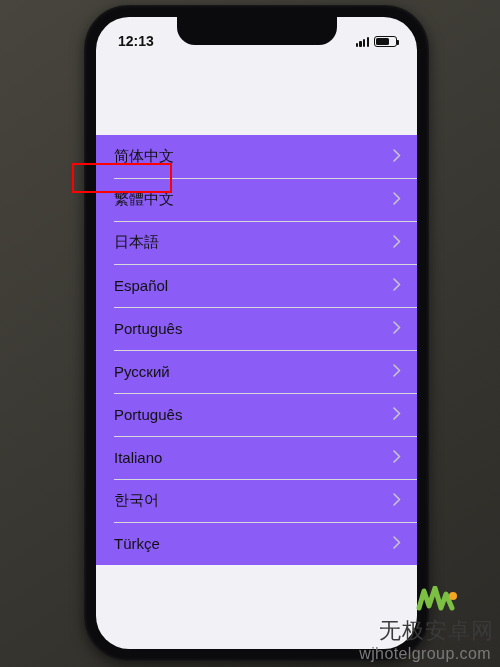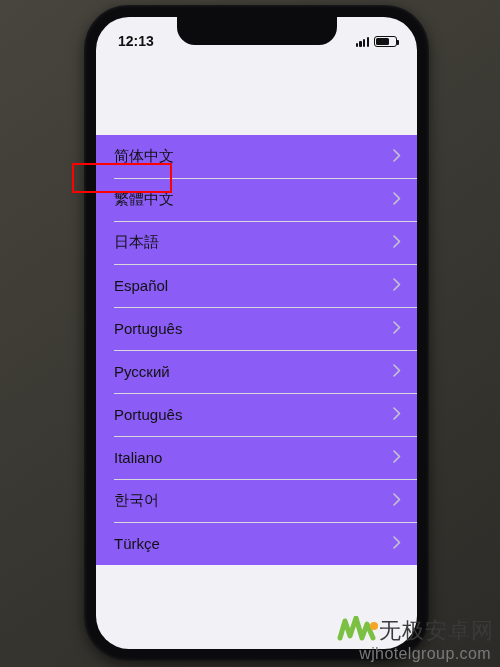--- a/index.html
+++ b/index.html
@@ -44,21 +44,21 @@
     .lang-label { font-size: 15px; color: #111; }
     .chevron { color: #c6c6ca; }
     .highlight {
       position: absolute; left: 72px; top: 163px; width: 100px; height: 30px;
       border: 2px solid #ff0000; z-index: 60; pointer-events:none;
     }
     .watermark {
       position: absolute; right: 6px; bottom: 4px; display: flex; flex-direction: column; align-items: flex-end;
       z-index: 80;
     }
-    .wm-top { display:flex; align-items:center; gap:0; }
+    .wm-top { display:flex; align-items:center; gap:0;flex-direction:column; }
     .wm-logo { width: 42px; height: 30px; position: relative; }
     .wm-text { font-size: 22px; color: #3a3a3a; font-weight: 500; letter-spacing:1px; font-family: "PingFang SC","Microsoft YaHei",sans-serif; }
     .wm-sub { font-size: 16px; color: #7a7a7a; margin-top: -1px; margin-right: 3px; letter-spacing:0.4px; }
   </style>
 </head>
 <body>
 
 <div class="background">
   <div class="phone">
     <div class="screen">

